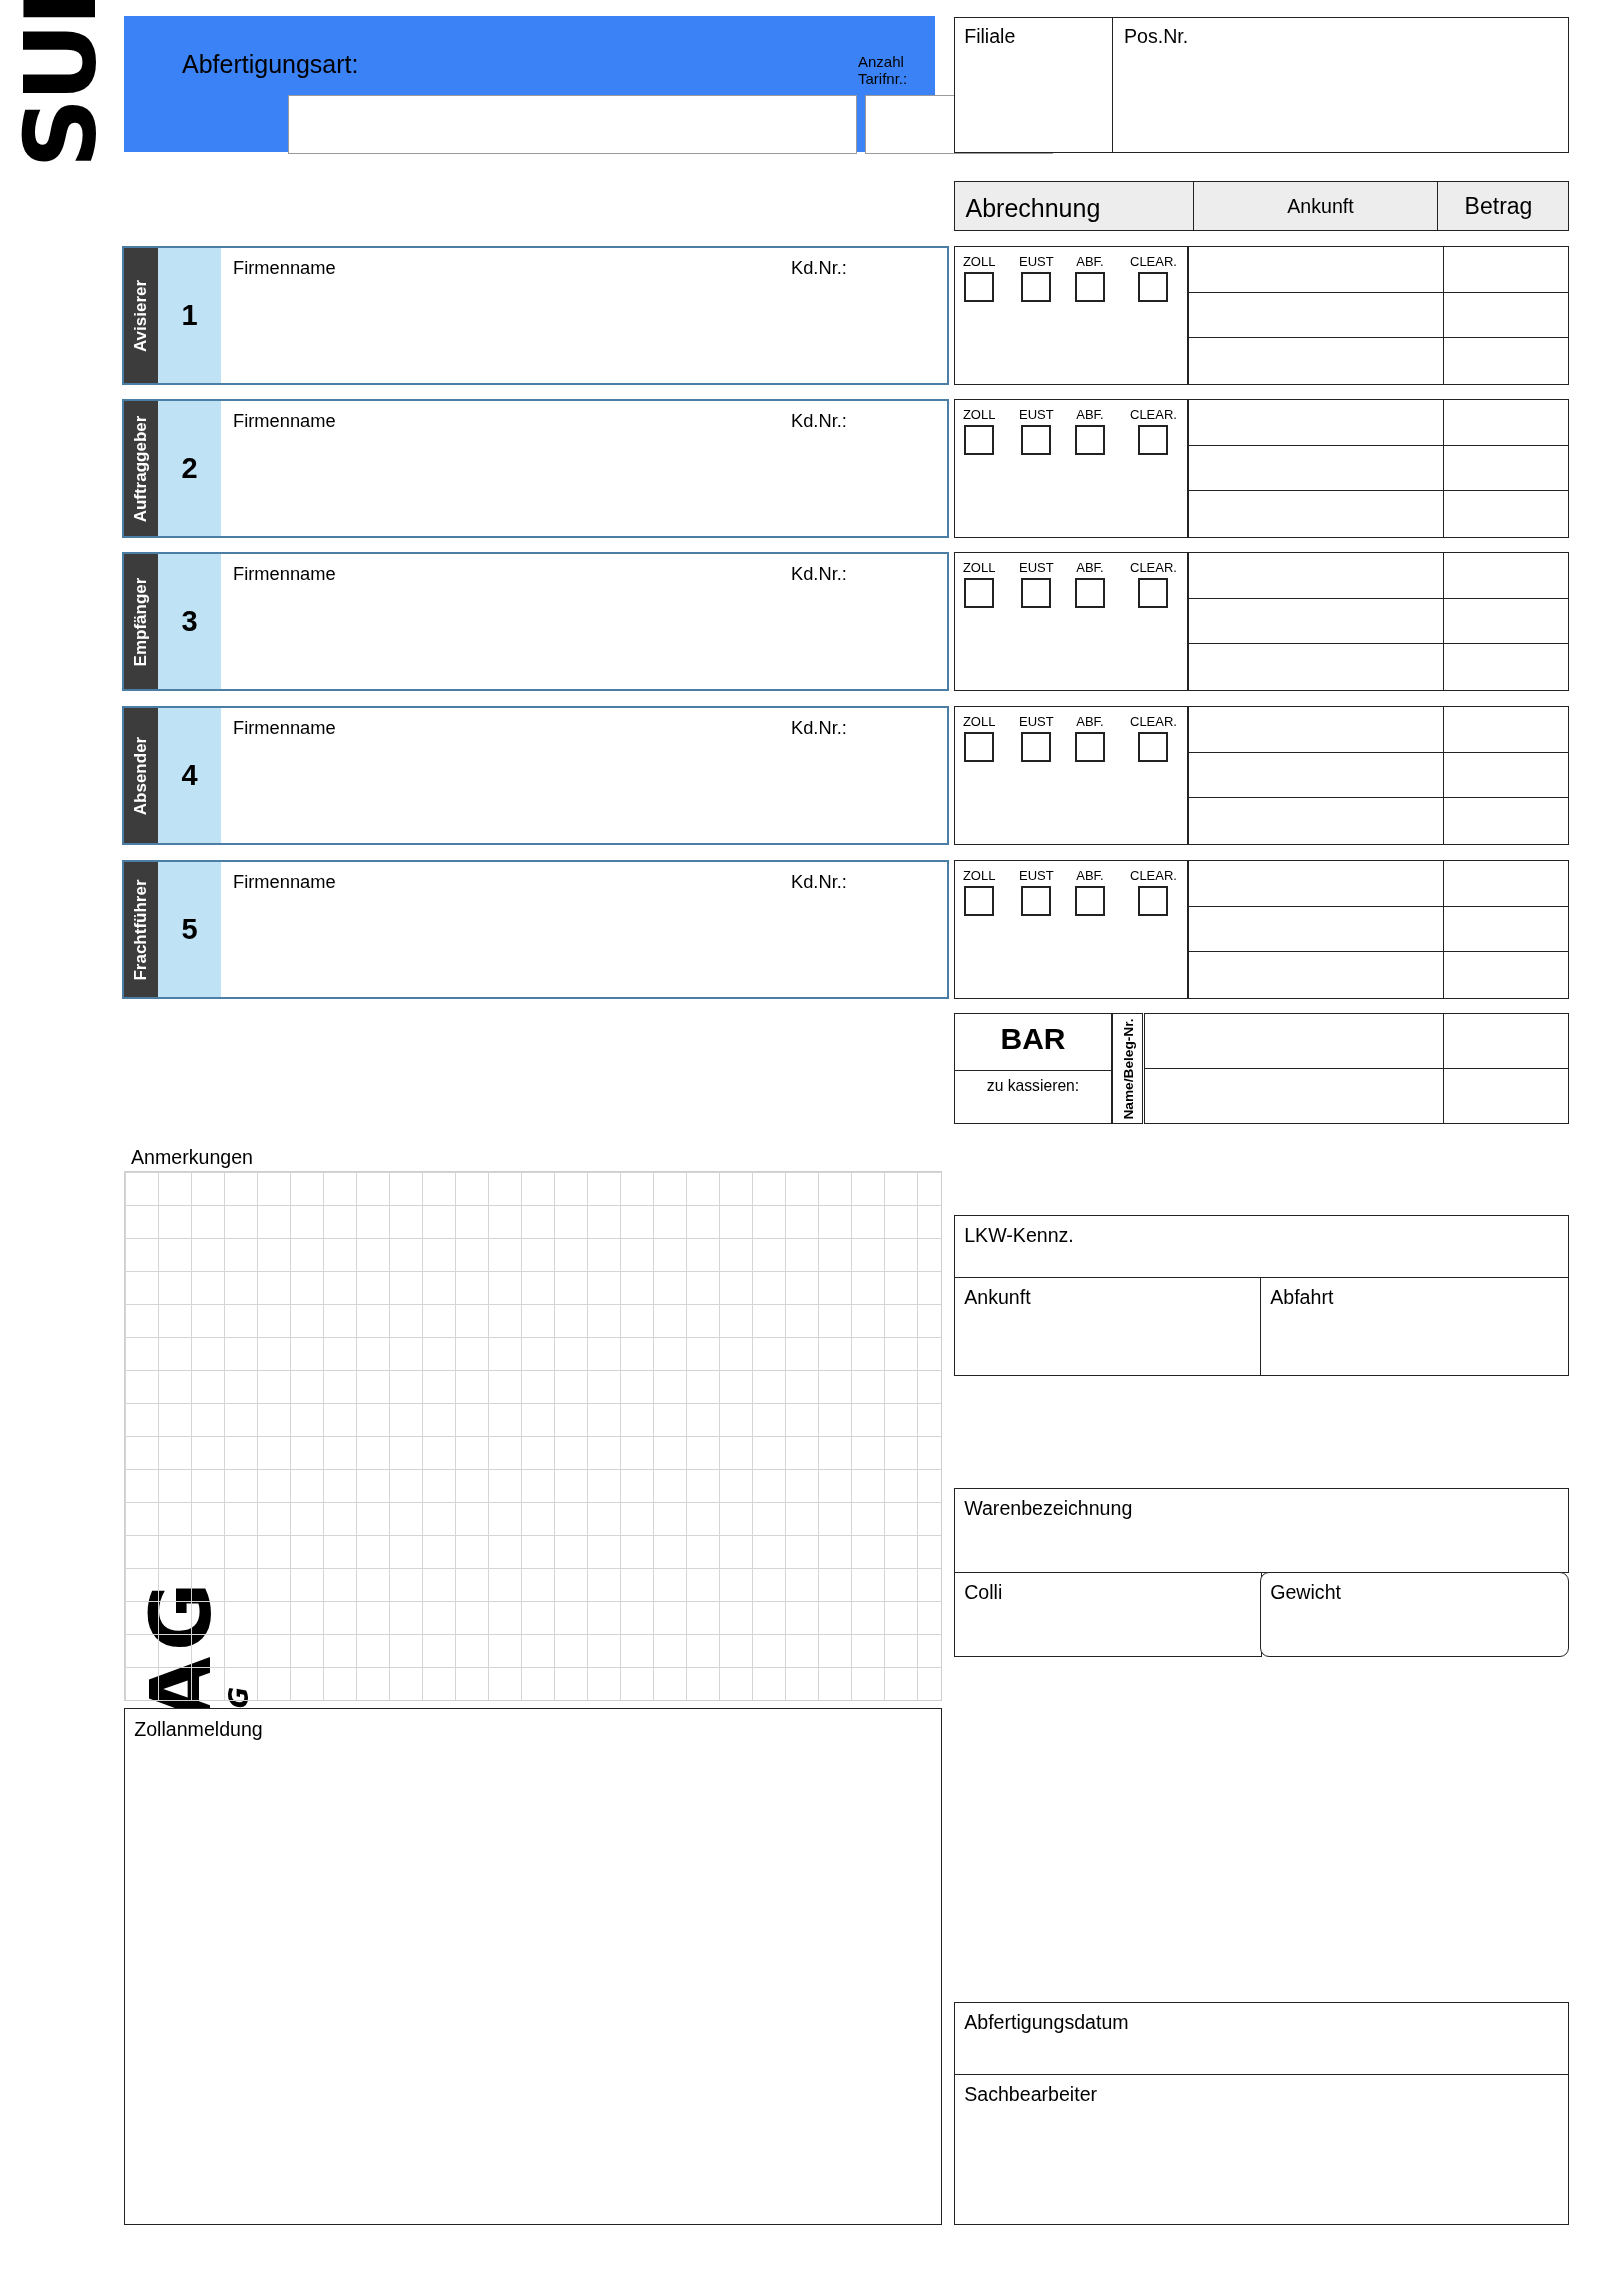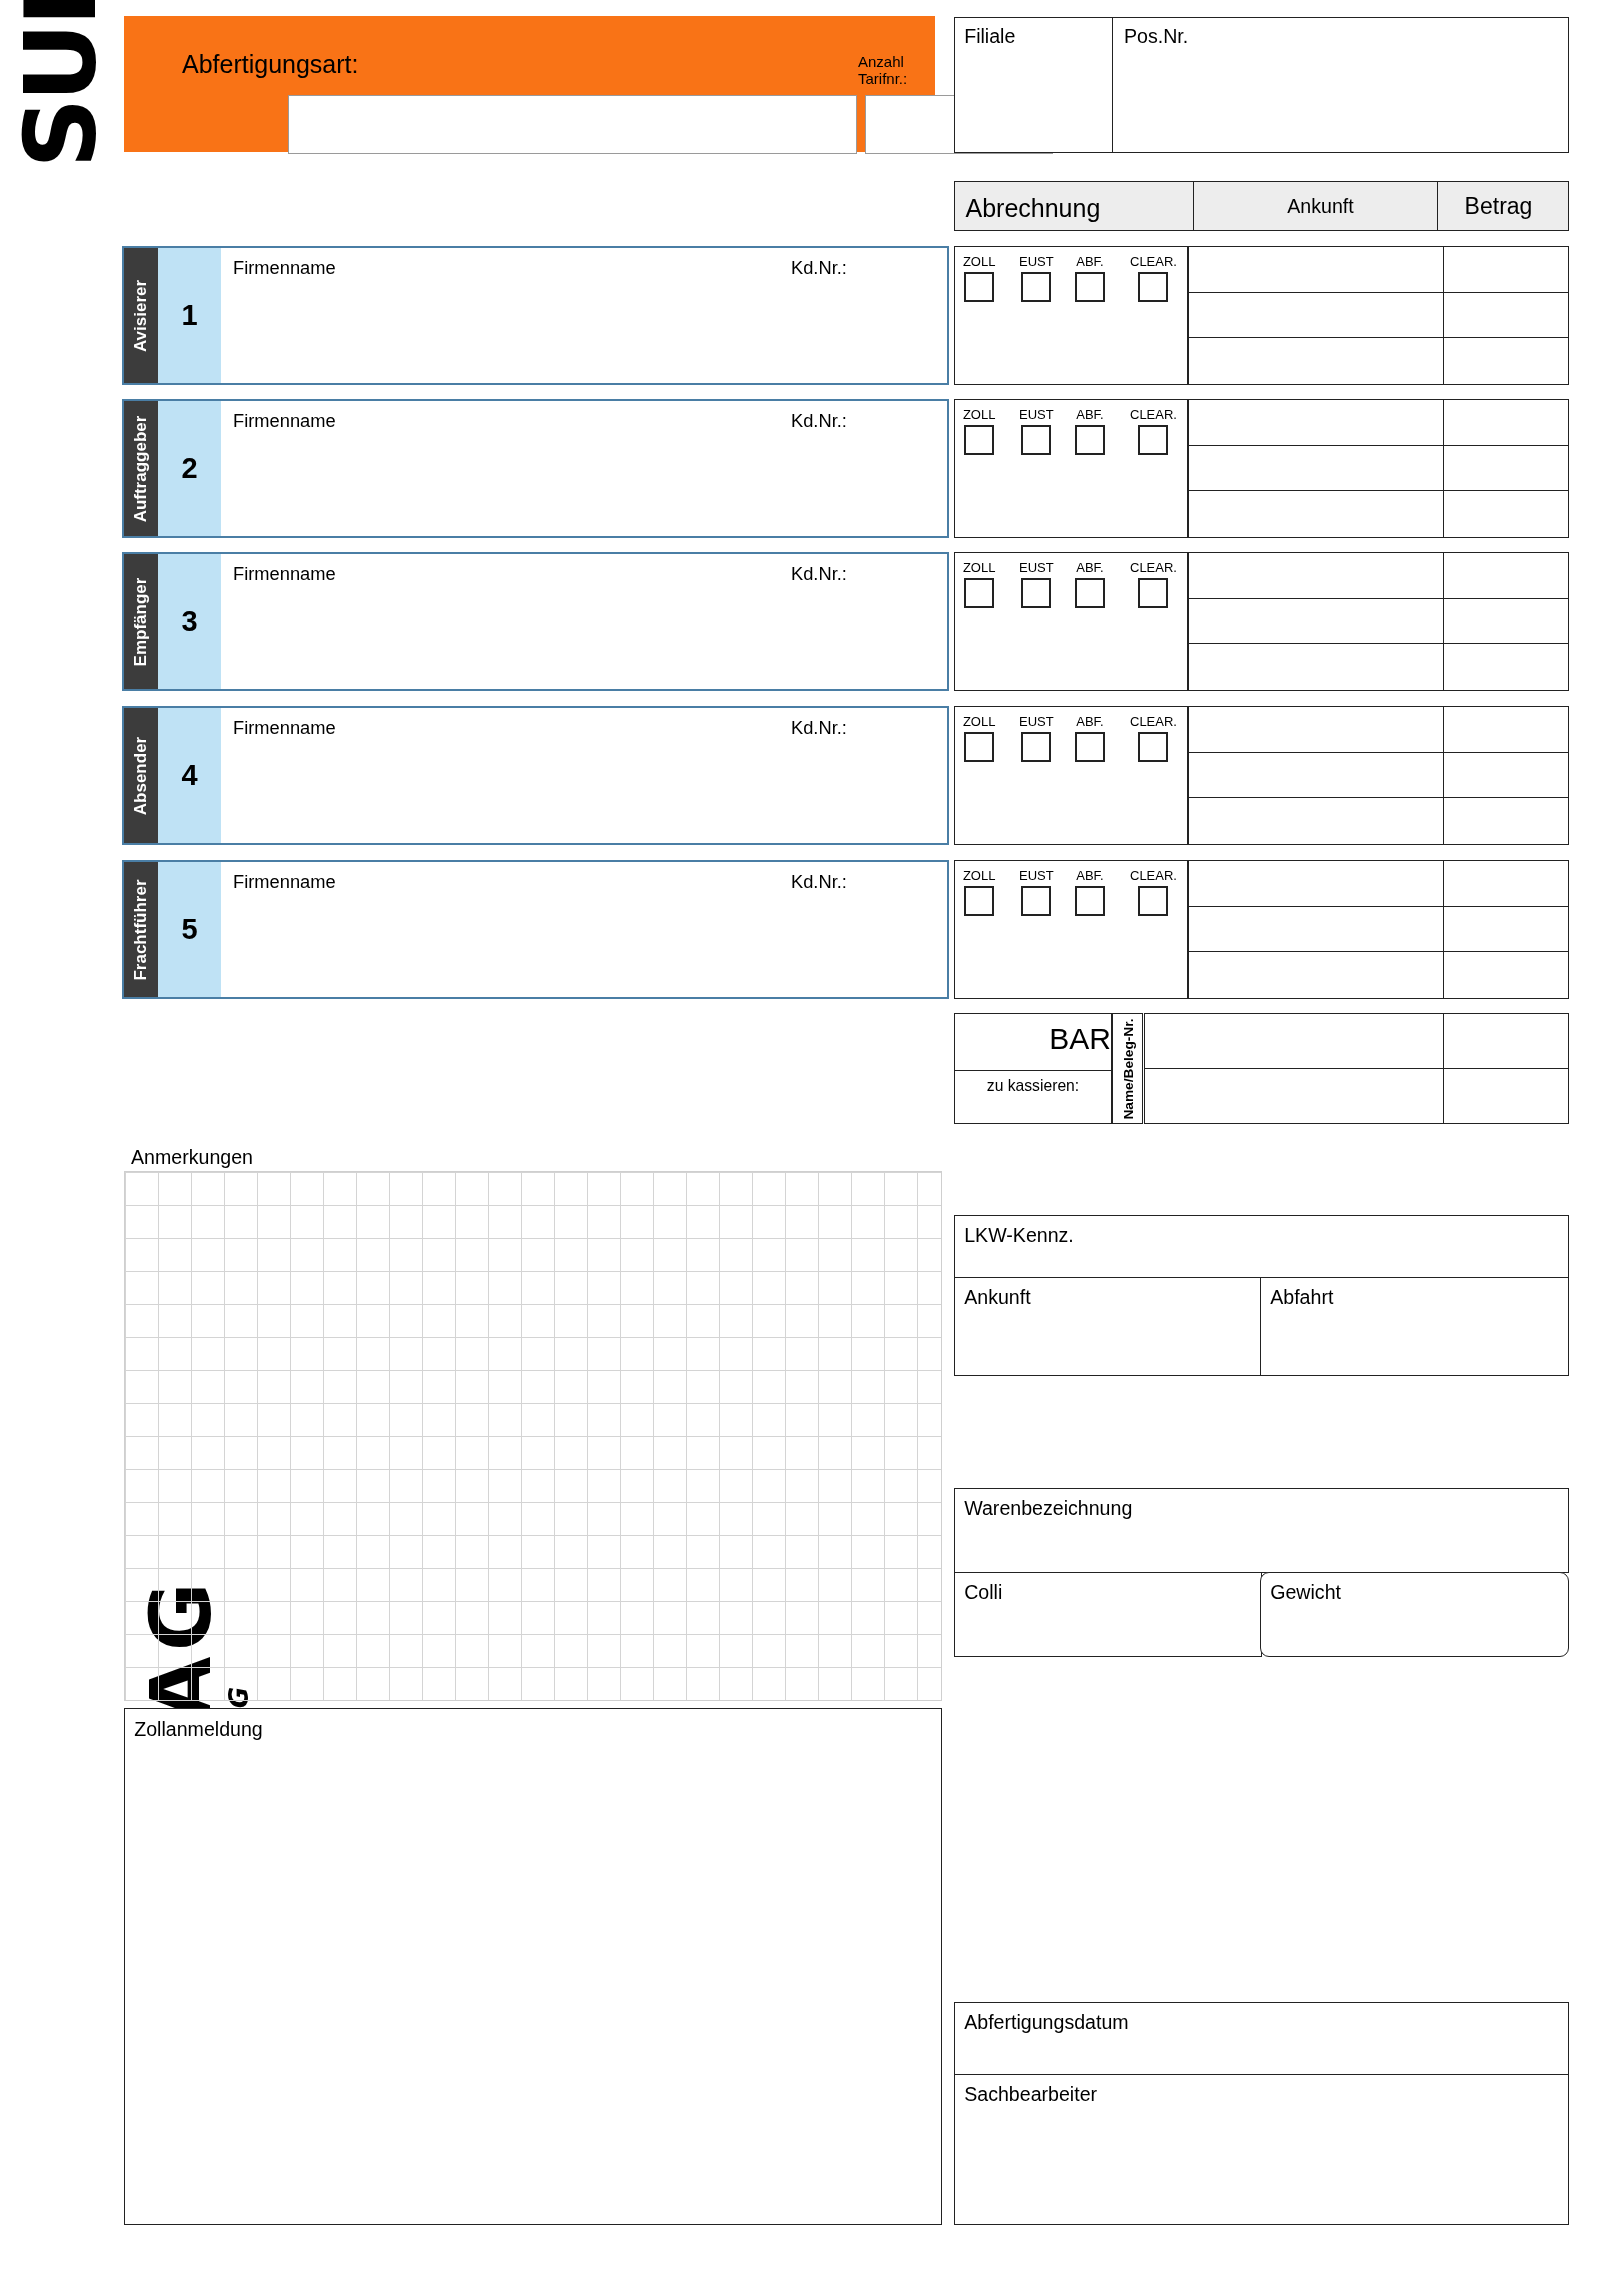--- a/index.html
+++ b/index.html
@@ -88,21 +88,21 @@
     line-height: 1;
   }
 
   
   .abf-head {
     position: absolute;
     left: 124px;
     top: 15.7px;
     width: 811px;
     height: 136px;
-    background: #f97316;
+    background: #3b82f6;
     box-sizing: border-box;
   }
   .abf-title {
     position: absolute;
     left: 58px;
     top: 34px;
     font-size: 25px;
   }
   .abf-count {
     position: absolute;
@@ -250,21 +250,21 @@
     left: 254px; top: 0; width: 1.3px; height: 100%;
     background: #222;
   }
 
   
   .bar-box {
     left: 954px; top: 1013px; width: 158px; height: 111px;
   }
   .bar-title {
     position: absolute; left: 0; right: 0; top: 7.9px;
-    text-align: right; font-size: 30px; font-weight: normal;
+    text-align: center; font-size: 30px; font-weight: bold;
   }
   .bar-sub {
     position: absolute; left: 0; right: 0; top: 63px;
     text-align: center; font-size: 15.7px;
   }
   .bar-divider {
     position: absolute; left: 0; right: 0; top: 56px; height: 1.3px; background: #222;
   }
   .beleg-box {
     left: 1112px; top: 1013px; width: 31px; height: 111px;

